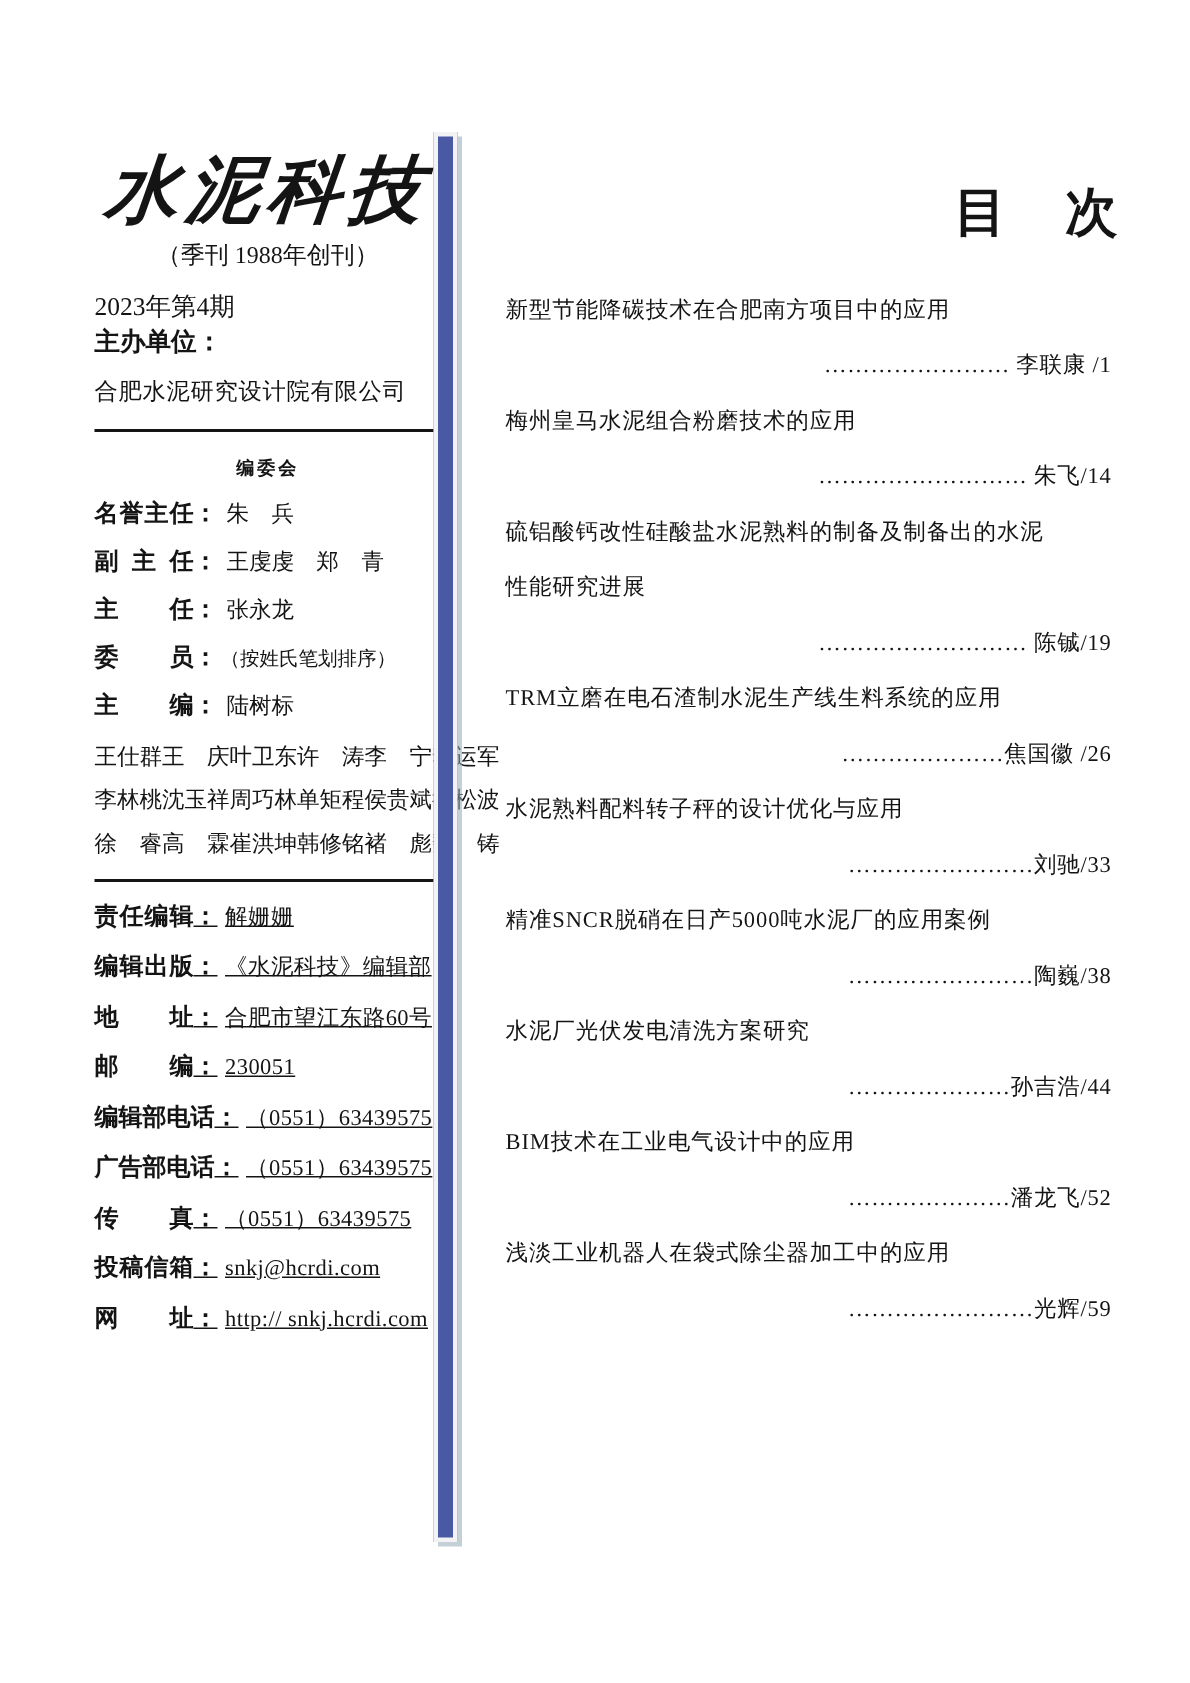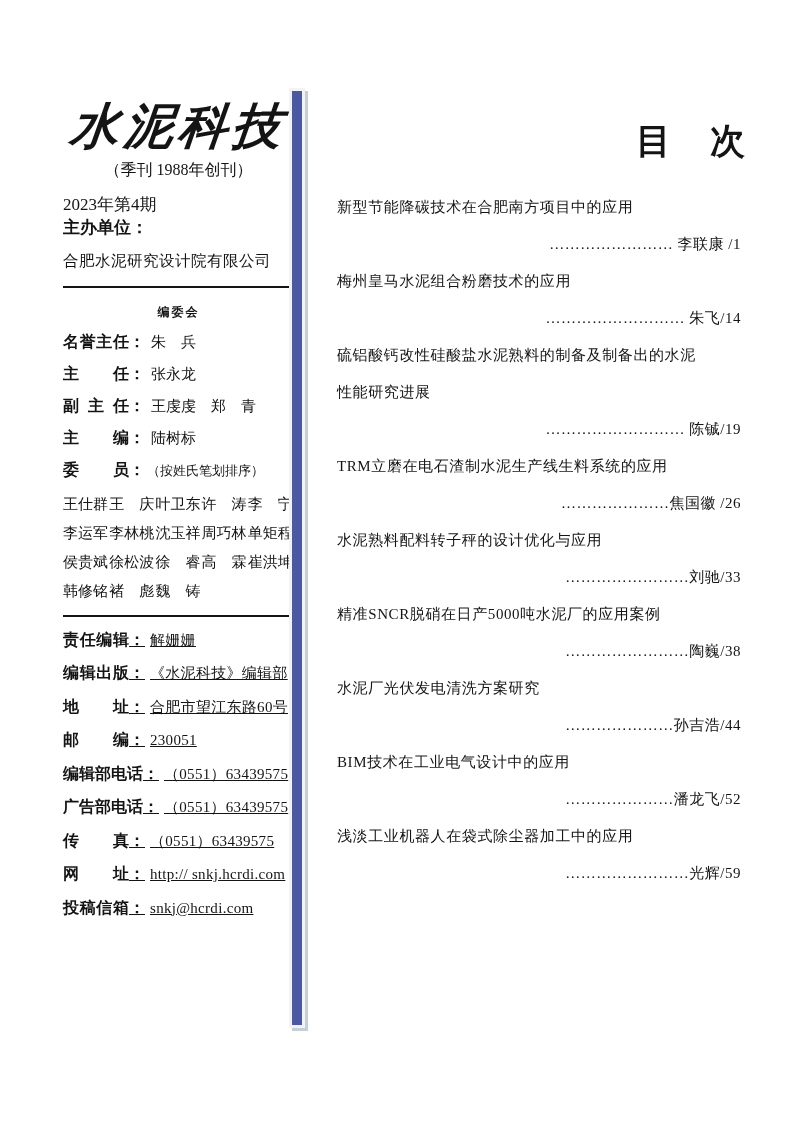--- a/index.html
+++ b/index.html
@@ -23,21 +23,21 @@
   .board-heading { text-align:center; font-size:12px; font-weight:bold; margin:16px 0 4px 0; letter-spacing:2px; }
   .role-row { margin-top:11px; font-size:16px; white-space:nowrap; }
   .jlabel {
     font-weight:bold; display:inline-block; min-width:66px;
     text-align:justify; text-align-last:justify; vertical-align:bottom;
   }
   .jcolon { font-weight:bold; }
   .role-value { font-size:15px; margin-left:6px; }
   .role-note  { font-size:13px; margin-left:2px; }
   .members {
-    display:grid; grid-template-columns:repeat(5,1fr);
+    display:grid; grid-template-columns:repeat(6,1fr);
     row-gap:10px; margin-top:14px; font-size:15px;
   }
   .member { display:inline-block; width:45px; text-align:justify; text-align-last:justify; white-space:nowrap; }
   .info-block { margin-top:8px;text-decoration:underline; }
   .info-row { margin-top:12.5px; font-size:16px; white-space:nowrap; }
   .info-value { font-size:15px; margin-left:5px; letter-spacing:0.3px; }
   
   .divider {
     position:absolute; left:289px; top:88px; width:10px; height:934px;
     background:#4a59a3; border:3px solid #f3f3f6;
@@ -64,24 +64,24 @@
     <div class="journal-issue">2023年第4期</div>
 
     <div class="org-label"><span>主办单位</span><span>：</span></div>
     <div class="org-name">合肥水泥研究设计院有限公司</div>
 
     <hr class="rule">
 
     <h2 class="board-heading">编委会</h2>
 
     <div class="role-row"><span class="jlabel">名誉主任</span><span class="jcolon">：</span><span class="role-value">朱　兵</span></div>
+    <div class="role-row"><span class="jlabel">副主任</span><span class="jcolon">：</span><span class="role-value">王虔虔　郑　青</span></div>
     <div class="role-row"><span class="jlabel">主任</span><span class="jcolon">：</span><span class="role-value">张永龙</span></div>
-    <div class="role-row"><span class="jlabel">副主任</span><span class="jcolon">：</span><span class="role-value">王虔虔　郑　青</span></div>
+    <div class="role-row"><span class="jlabel">委员</span><span class="jcolon">：</span><span class="role-note">（按姓氏笔划排序）</span></div>
     <div class="role-row"><span class="jlabel">主编</span><span class="jcolon">：</span><span class="role-value">陆树标</span></div>
-    <div class="role-row"><span class="jlabel">委员</span><span class="jcolon">：</span><span class="role-note">（按姓氏笔划排序）</span></div>
 
     <div class="members">
       <span class="member">王仕群</span>
       <span class="member">王庆</span>
       <span class="member">叶卫东</span>
       <span class="member">许涛</span>
       <span class="member">李宁</span>
       <span class="member">李运军</span>
       <span class="member">李林桃</span>
       <span class="member">沈玉祥</span>
@@ -100,22 +100,22 @@
     <hr class="rule">
 
     <div class="info-block">
       <div class="info-row"><span class="jlabel">责任编辑</span><span class="jcolon">：</span><span class="info-value">解姗姗</span></div>
       <div class="info-row"><span class="jlabel">编辑出版</span><span class="jcolon">：</span><span class="info-value">《水泥科技》编辑部</span></div>
       <div class="info-row"><span class="jlabel">地址</span><span class="jcolon">：</span><span class="info-value">合肥市望江东路60号</span></div>
       <div class="info-row"><span class="jlabel">邮编</span><span class="jcolon">：</span><span class="info-value">230051</span></div>
       <div class="info-row"><span class="jlabel">编辑部电话</span><span class="jcolon">：</span><span class="info-value">（0551）63439575</span></div>
       <div class="info-row"><span class="jlabel">广告部电话</span><span class="jcolon">：</span><span class="info-value">（0551）63439575</span></div>
       <div class="info-row"><span class="jlabel">传真</span><span class="jcolon">：</span><span class="info-value">（0551）63439575</span></div>
+      <div class="info-row"><span class="jlabel">投稿信箱</span><span class="jcolon">：</span><span class="info-value">snkj@hcrdi.com</span></div>
       <div class="info-row"><span class="jlabel">网址</span><span class="jcolon">：</span><span class="info-value">http:// snkj.hcrdi.com</span></div>
-      <div class="info-row"><span class="jlabel">投稿信箱</span><span class="jcolon">：</span><span class="info-value">snkj@hcrdi.com</span></div>
     </div>
   </aside>
 
   <div class="divider"></div>
 
   <main class="right-col">
     <h2 class="toc-heading">目　次</h2>
 
     <div class="toc-list">
       <div class="toc-entry">

